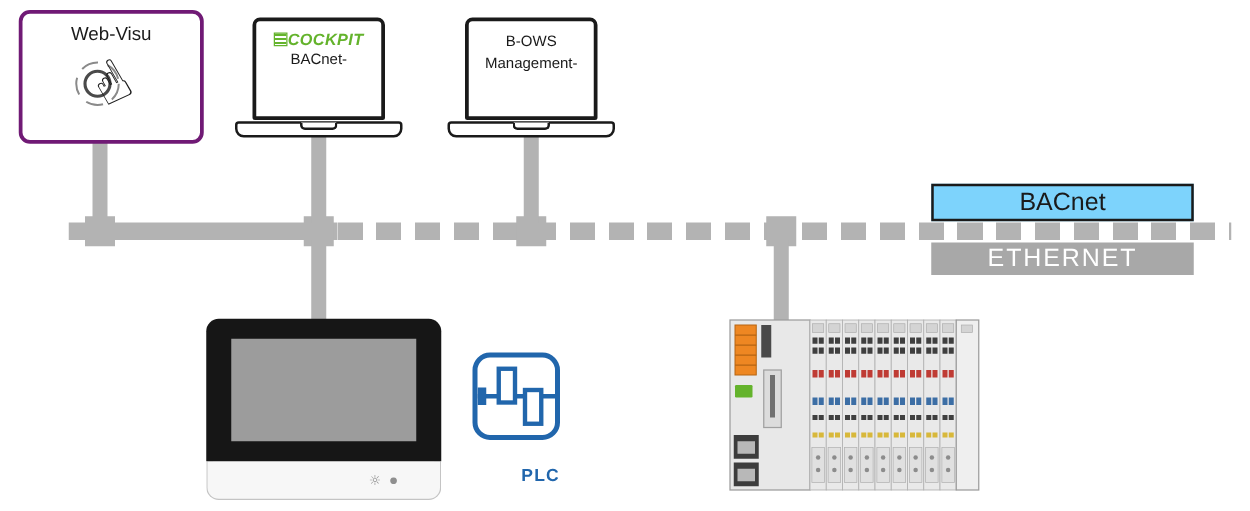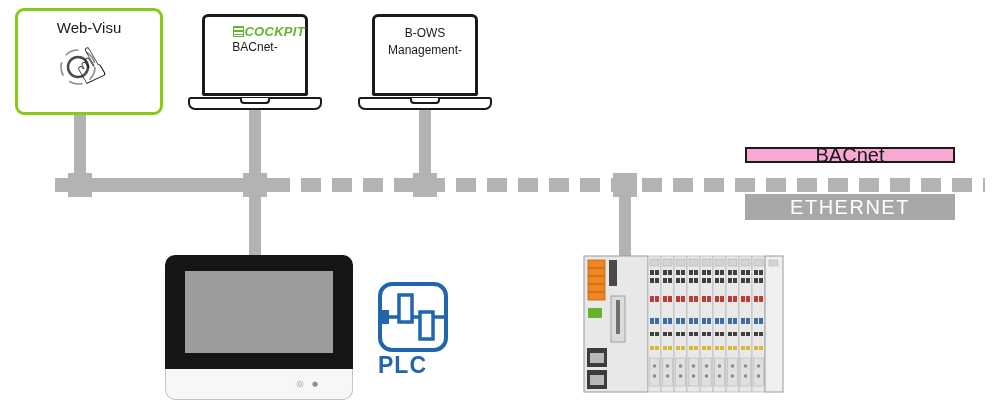--- a/index.html
+++ b/index.html
@@ -15,34 +15,34 @@
   .bus-solid { left:55px; top:178px; width:215px; height:14px; background:var(--bus-gray,#b3b3b3); }
   .bus-dashed {
     left:270px; top:178px; width:715px; height:14px;
     background:repeating-linear-gradient(90deg, var(--bus-gray,#b3b3b3) 0 20px, rgba(0,0,0,0) 20px 31px);
   }
   .junction { width:24px; height:24px; top:173px; background:var(--bus-gray,#b3b3b3); }
   .vline { width:12px; background:var(--bus-gray,#b3b3b3); }
 
   
   .bacnet-box {
-    left:745px; top:147px; width:210px; height:16px; background:#f9a8d4;
+    left:745px; top:147px; width:210px; height:30px; background:#7dd3fc;
     border:2px solid #1a1a1a; display:flex; align-items:center; justify-content:center;
     font-size:20px; z-index:3;
   }
   .ethernet-box {
     left:745px; top:194px; width:210px; height:26px; background:var(--ethernet-gray,#a8a8a8);
     color:#fff; display:flex; align-items:center; justify-content:center;
     font-size:20px; letter-spacing:1.5px; z-index:3;
   }
 
   
   .tablet {
     left:15px; top:8px; width:148px; height:107px; background:#fff;
-    border:3px solid #84cc16; border-radius:9px; z-index:2;
+    border:3px solid #701a75; border-radius:9px; z-index:2;
   }
   .tablet-label { margin-top:8px; text-align:center; font-size:15px; }
   .touch-ring { left:30px; top:28px; }
   .hand-glyph {
     left:50px; top:34px; font-size:46px; line-height:1; color:#1a1a1a;
     transform:rotate(-30deg); transform-origin:50% 20%;
   }
 
   
   .laptop { width:134px; z-index:2; }
@@ -52,21 +52,21 @@
   }
   .laptop-base {
     width:134px; height:13px; background:#fff; border:2.5px solid #1a1a1a;
     border-radius:3px 3px 7px 7px; position:relative; margin-top:1px;
   }
   .laptop-notch {
     position:absolute; left:50%; transform:translateX(-50%); top:-1px;
     width:30px; height:6px; background:#fff; border:2px solid #1a1a1a;
     border-top:none; border-radius:0 0 4px 4px;
   }
-  .logo-row { display:flex; align-items:center; justify-content:flex-end; gap:0; height:16px; }
+  .logo-row { display:flex; align-items:center; justify-content:center; gap:0; height:16px; }
   .cockpit-logo-icon {
     width:11px; height:11px; border:1.5px solid var(--cockpit-green,#64b32c);
     background:repeating-linear-gradient(180deg, var(--cockpit-green,#64b32c) 0 1.5px, #fff 1.5px 3.5px);
   }
   .cockpit-logo-text { color:var(--cockpit-green,#64b32c); font-style:italic; font-weight:bold; font-size:13px; letter-spacing:.3px; }
   .laptop-line { text-align:center; font-size:12px; line-height:17px; }
   .mt4 { margin-top:0; }
 
   
   .hmi { left:165px; top:255px; width:188px; height:145px; z-index:2; }
@@ -80,22 +80,22 @@
   .hmi-icon-sun { font-size:11px; line-height:1; }
   .hmi-icon-dot { font-size:7px; line-height:1; }
 
   
   .plc-box {
     left:378px; top:282px; width:70px; height:70px; background:#fff;
     border:4px solid var(--plc-blue,#2166ac); border-radius:14px;
     display:flex; align-items:center; justify-content:center; z-index:2;
   }
   .plc-label {
-    left:378px; top:352px; width:70px; text-align:left;
-    color:var(--plc-blue,#2166ac); font-weight:bold; font-size:23px; letter-spacing:1px;
+    left:378px; top:372px; width:70px; text-align:right;
+    color:var(--plc-blue,#2166ac); font-weight:bold; font-size:14px; letter-spacing:1px;
   }
 
   
   .io-svg { left:583px; top:252px; z-index:2; }
   .led-dark { fill:var(--module-dark,#3f3f3f); }
   .led-red { fill:var(--module-red,#bf3b34); }
   .led-blue { fill:var(--module-blue,#3c6ea5); }
   .led-yellow { fill:var(--module-yellow,#d8b83a); }
 </style>
 </head>

